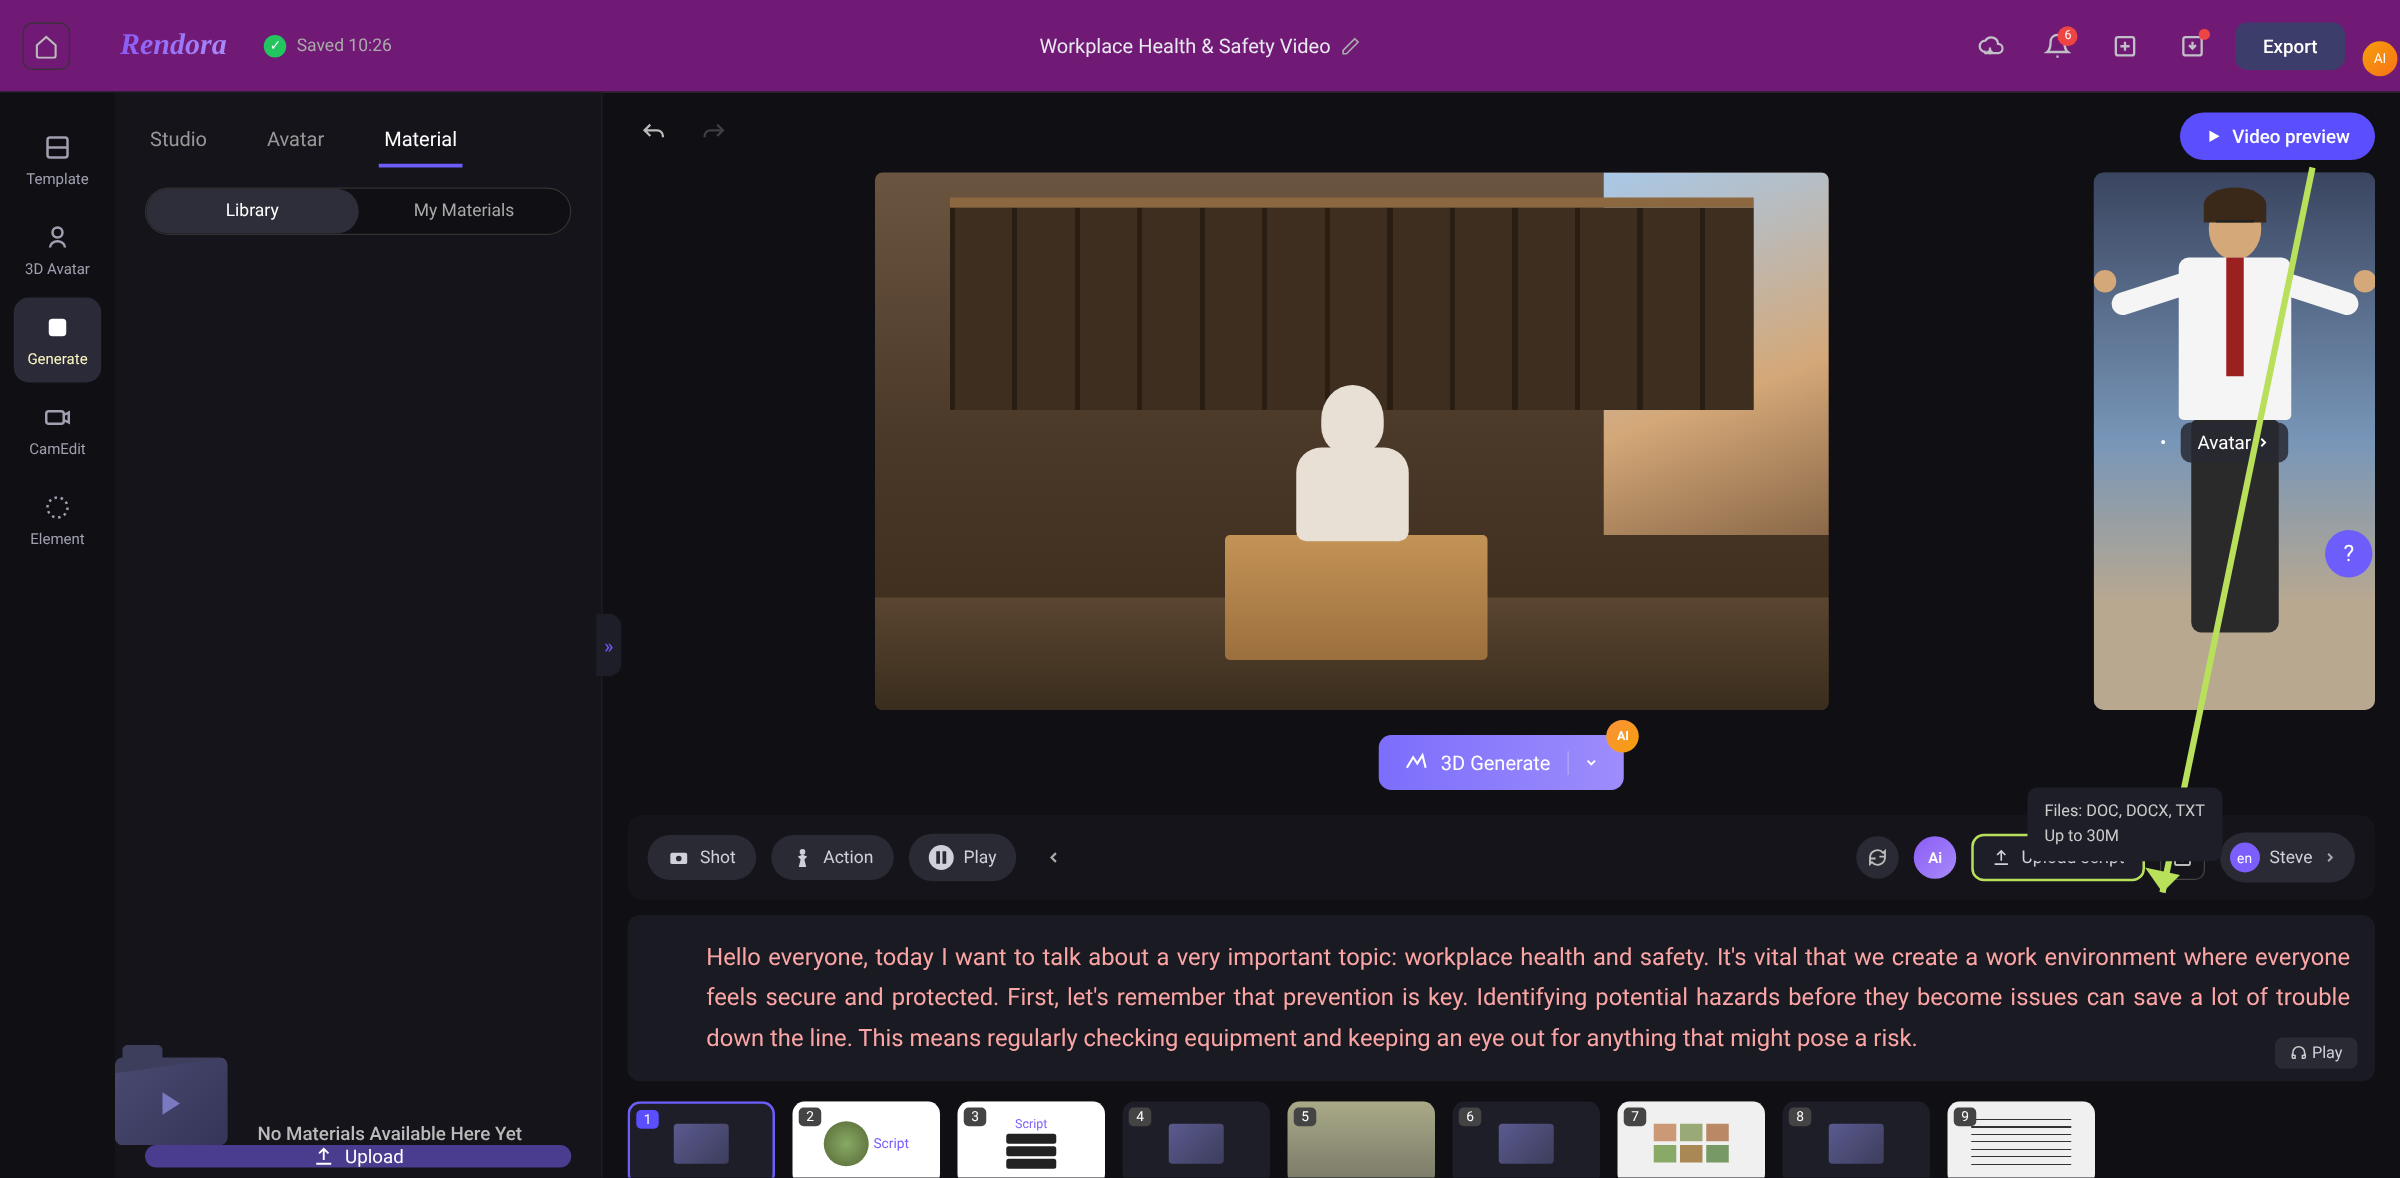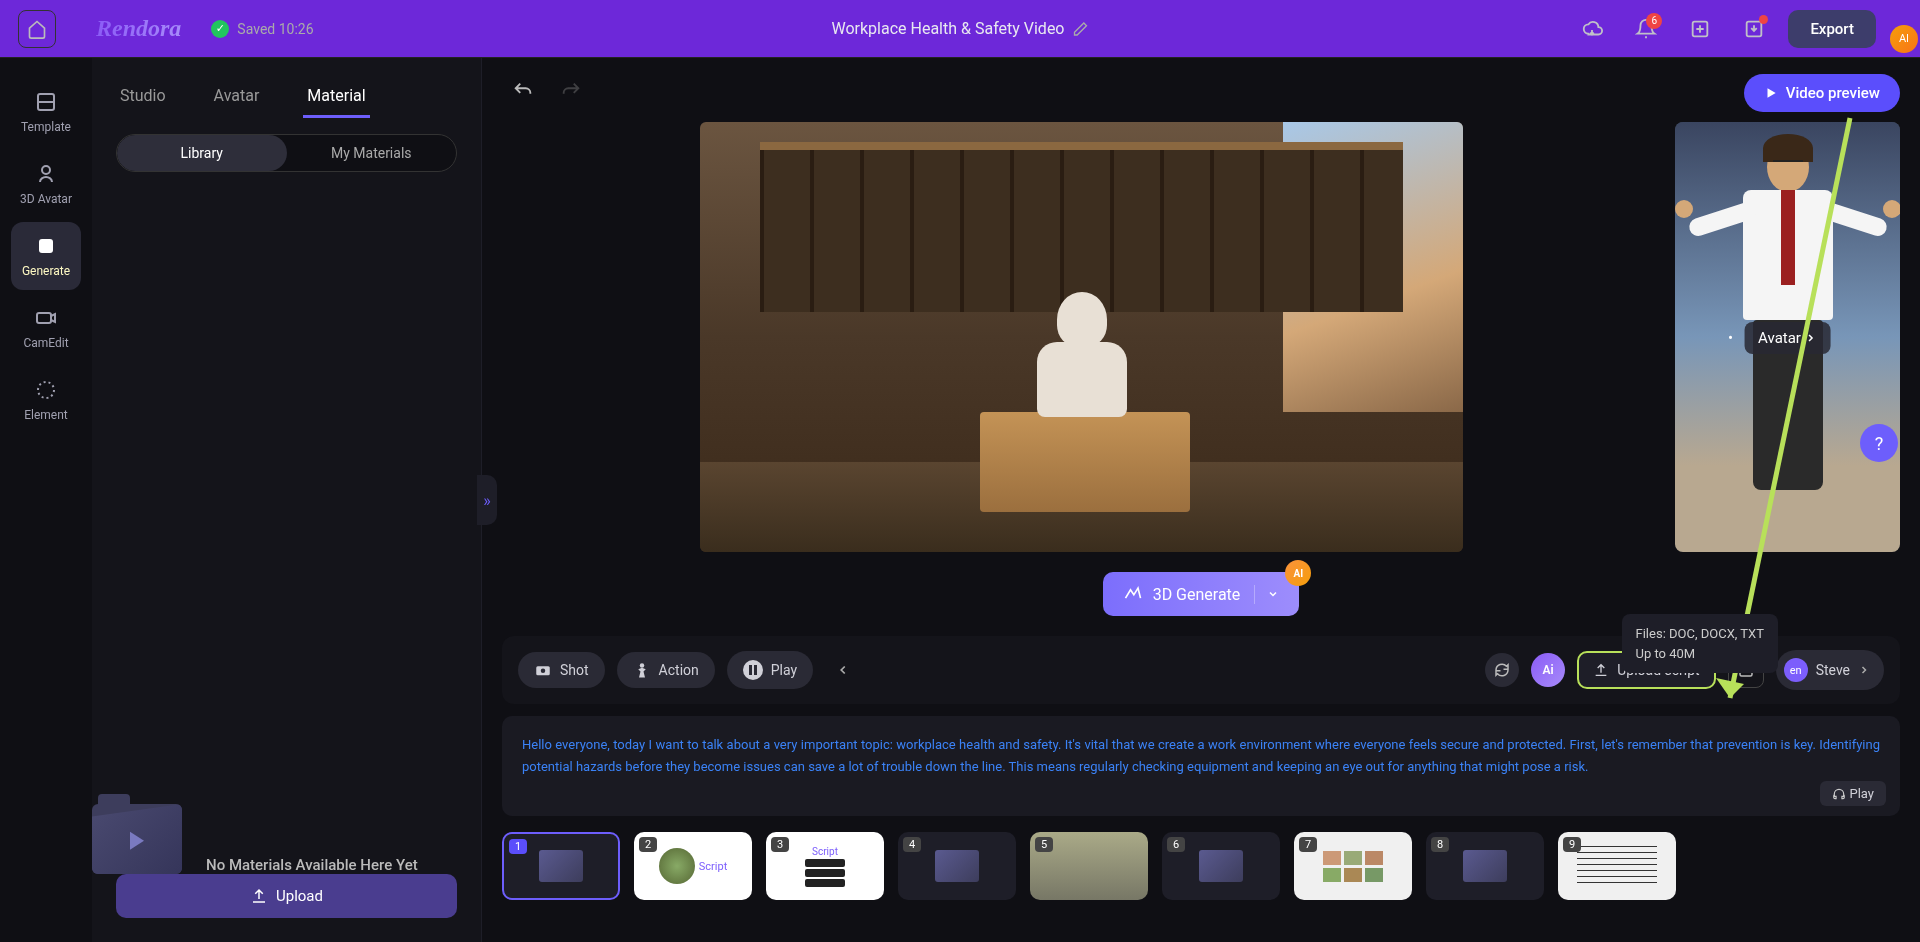--- a/index.html
+++ b/index.html
@@ -1,17 +1,17 @@
 <!DOCTYPE html>
 <html><head>
 <meta charset="utf-8">
 <style>
 * { margin: 0; padding: 0; box-sizing: border-box; font-family: -apple-system, BlinkMacSystemFont, "Segoe UI", Roboto, sans-serif; }
 body { background: #0f0f14; color: #d0d0d8; width: 1920px; height: 942px; overflow: hidden; position: relative; }
-.topbar { height: 58px; background: #6d28d9; display: flex; align-items: center; padding: 0 18px; border-bottom: 1px solid #222; }
+.topbar { height: 74px; background: #701a75; display: flex; align-items: center; padding: 0 18px; border-bottom: 1px solid #222; }
 .topbar .home-btn { width: 38px; height: 38px; border: 1px solid #333; border-radius: 8px; display: flex; align-items: center; justify-content: center; margin-right: 40px; cursor:pointer;}
 .topbar .logo { font-size: 24px; font-weight: 600; font-style: italic; background: linear-gradient(90deg,#8b5cf6,#a78bfa); -webkit-background-clip:text; -webkit-text-fill-color:transparent; margin-right: 30px; font-family: cursive;}
 .topbar .saved { display:flex; align-items:center; gap:8px; color:#aaa; font-size:14px; }
 .topbar .saved-check { width:18px; height:18px; background:#22c55e; border-radius:50%; display:flex; align-items:center; justify-content:center; color:#fff; font-size:11px;}
 .topbar .title { position:absolute; left:50%; transform:translateX(-50%); font-size:16px; color:#e8e8f0; display:flex; align-items:center; gap:8px;}
 .topbar .right { margin-left:auto; display:flex; align-items:center; gap:14px; }
 .icon-btn { width:40px; height:40px; display:flex; align-items:center; justify-content:center; cursor:pointer; position:relative; border-radius:8px;}
 .icon-btn svg { stroke:#c0c0c8; }
 .badge-red { position:absolute; top:4px; right:4px; min-width:16px; height:16px; background:#ef4444; border-radius:8px; color:#fff; font-size:10px; display:flex; align-items:center; justify-content:center; padding:0 3px;}
 .badge-dot { position:absolute; top:6px; right:6px; width:9px; height:9px; background:#ef4444; border-radius:50%;}
@@ -33,21 +33,21 @@
 .side-subtab.active { background:#2e2e3a; color:#fff; border-radius:20px;}
 .search-box { margin:16px 24px 0; display:flex; align-items:center; background:#1e1e28; border-radius:10px; padding:10px 14px; }
 .search-box input { flex:1; background:transparent; border:none; outline:none; color:#ccc; font-size:14px;}
 .search-box .bar { width:1px; height:20px; background:#444; margin:0 10px;}
 .empty-state { flex:1; display:flex; flex-direction:row; align-items:flex-end; justify-content:flex-start; padding-top:80px; gap:24px; color:#bbb;}
 .folder-icon { width:90px; height:70px; background:#3d3d5c; border-radius:6px; position:relative;}
 .folder-icon::before { content:''; position:absolute; top:-10px; left:6px; width:32px; height:14px; background:#3d3d5c; border-radius:4px 4px 0 0;}
 .folder-icon::after { content:''; position:absolute; inset:0; background:linear-gradient(135deg,#4a4a70,#35355a); border-radius:6px; clip-path:polygon(0 18%,100% 0,100% 100%,0 100%);}
 .folder-icon .play { position:absolute; top:50%; left:50%; transform:translate(-50%,-40%); width:0; height:0; border-left:14px solid #7a7ac0; border-top:9px solid transparent; border-bottom:9px solid transparent; z-index:2;}
 .collapse-tab { position:absolute; right:-16px; top:50%; transform:translateY(-50%); width:20px; height:50px; background:#1e1e28; border-radius:0 10px 10px 0; display:flex; align-items:center; justify-content:center; cursor:pointer; color:#6d5efc;}
-.upload-btn { margin:auto 24px 24px; background:#4a3d8f; color:#fff; padding:13px; border-radius:10px; display:flex; align-items:center; justify-content:center; gap:8px; cursor:pointer; font-size:15px;}
+.upload-btn { margin:auto 24px 24px; background:#4a3d8f; color:#fff; border-radius:10px; display:flex; align-items:center; justify-content:center; gap:8px; cursor:pointer; font-size:15px;}
 
 .canvas-area { flex:1; display:flex; flex-direction:column; padding:10px 20px 0 20px; position:relative; overflow:hidden;}
 .canvas-top { display:flex; align-items:center; justify-content:space-between; height:50px;}
 .canvas-top .hist { display:flex; gap:26px; margin-left:10px;}
 .canvas-top .hist span { cursor:pointer; }
 .preview-btn { background:#5b4efc; color:#fff; padding:10px 20px; border-radius:22px; display:flex; align-items:center; gap:8px; cursor:pointer; font-size:15px; font-weight:500;}
 
 .canvas-row { display:flex; gap:14px; height:430px; margin-top:4px;}
 .main-canvas { flex:1; display:flex; justify-content:center;}
 .canvas-img { width:763px; height:430px; background:linear-gradient(180deg,#6b5540 0%,#4a3828 50%,#3a2818 100%); border-radius:6px; position:relative; overflow:hidden;}
@@ -89,21 +89,21 @@
 .tool-btn { background:#2a2a35; padding:9px 16px; border-radius:20px; display:flex; align-items:center; gap:8px; cursor:pointer; font-size:14px; color:#d0d0d8;}
 .tool-icon-btn { width:36px; height:36px; display:flex; align-items:center; justify-content:center; cursor:pointer; border-radius:8px;}
 .circle-ai {width:34px; height:34px; border-radius:50%; display:flex; align-items:center; justify-content:center; font-size:12px; font-weight:600;}
 .circle-ai.refresh{background:#2a2a35; color:#bbb;}
 .circle-ai.purple{background:linear-gradient(135deg,#8b5cf6,#a78bfa); color:#fff;}
 .upload-script { border:2.5px solid #b8e05a; padding:9px 14px; border-radius:10px; display:flex; align-items:center; gap:8px; cursor:pointer; font-size:14px; background:#1e1e28;}
 .voice-btn { display:flex; align-items:center; gap:8px; background:#2a2a35; padding:8px 14px 8px 8px; border-radius:20px; cursor:pointer; font-size:14px;}
 .voice-btn .en {width:24px; height:24px; background:#7c5efc; border-radius:50%; display:flex; align-items:center; justify-content:center; font-size:11px; color:#fff;}
 
 .script-box { background:#1a1a22; border-radius:10px; margin-top:12px; padding:18px 20px; position:relative; min-height:100px;}
-.script-text { font-size:13px; line-height:1.7; color:#3b82f6; text-align:justify;}
+.script-text { font-size:19px; line-height:1.7; color:#fca5a5; text-align:justify;margin-left:43px;}
 .play-btn { position:absolute; bottom:10px; right:14px; background:#2a2a35; padding:5px 12px; border-radius:6px; display:flex; align-items:center; gap:4px; font-size:13px; cursor:pointer;}
 
 .thumbs { display:flex; gap:14px; margin-top:16px; overflow:hidden;}
 .thumb { width:118px; height:68px; background:#1e1e28; border-radius:10px; position:relative; cursor:pointer; display:flex; align-items:center; justify-content:center; flex-shrink:0;}
 .thumb.active { border:2px solid #6d5efc;}
 .thumb .num { position:absolute; top:5px; left:5px; background:#5b4efc; color:#fff; font-size:11px; padding:1px 6px; border-radius:4px;}
 .thumb.active .num{ background:#5b4efc;}
 .thumb:not(.active) .num{ background:#444;}
 .thumb .mini-folder{width:44px; height:32px; background:linear-gradient(135deg,#5a5a90,#3d3d5c); border-radius:3px; position:relative;}
 .thumb.white{background:#f0f0f0;}
@@ -290,21 +290,21 @@
         <span>3D Generate</span>
         <span class="drop"><svg width="12" height="12" viewBox="0 0 24 24" fill="none" stroke="#fff" stroke-width="3">
               <path d="M6 9l6 6 6-6"></path>
             </svg></span>
         <span class="ai-badge">AI</span>
       </div>
     </div>
 
     <div class="tooltip" style="top:556px; right:142px;">
       <div>Files: DOC, DOCX, TXT</div>
-      <div>Up to 40M</div>
+      <div>Up to 30M</div>
     </div>
 
     <svg class="arrow-annotation" style="top:50px; right:60px;" width="160" height="620">
       <path d="M150 10 L30 590" stroke="#b8e05a" stroke-width="5" fill="none"></path>
       <path d="M30 590 l-14 -20 l28 6 z" fill="#b8e05a"></path>
     </svg>
 
     <div class="toolbar-row">
       <div class="tool-btn">
         <svg width="18" height="18" viewBox="0 0 24 24" fill="#d0d0d8">

